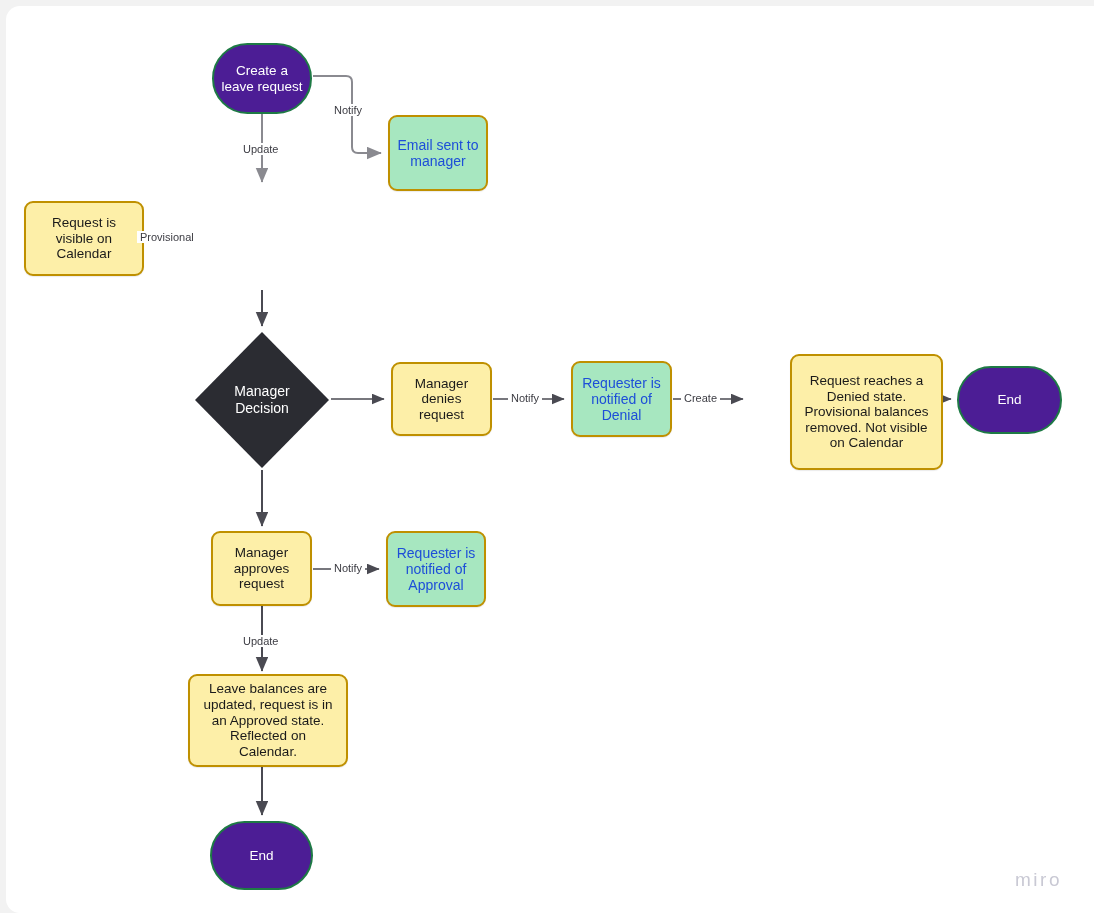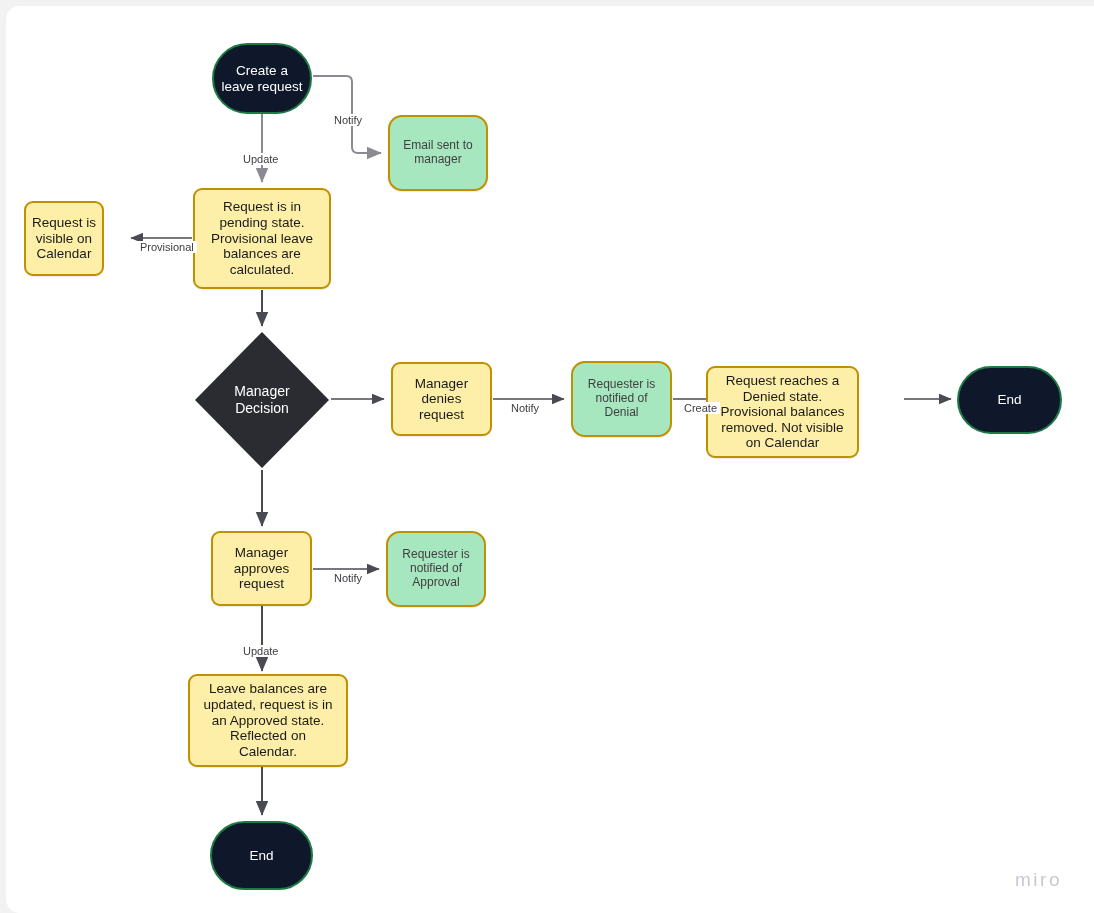--- a/index.html
+++ b/index.html
@@ -53,27 +53,27 @@
     background: #fdeFA8;
     border: 2px solid #bf9000;
     border-radius: 9px;
     color: #1a1a1a;
     font-size: 13.5px;
     box-shadow: 0 1px 1px rgba(0,0,0,0.08);
   }
   .node-green {
     background: #a7e7c0;
     border: 2px solid #bf9000;
-    border-radius: 14px;
-    color: #404040;
-    font-size: 12px;
+    border-radius: 9px;
+    color: #1d4ed8;
+    font-size: 14px;
     box-shadow: 0 1px 1px rgba(0,0,0,0.08);
   }
   .node-purple {
-    background: #0f172a;
+    background: #4c1d95;
     border: 2px solid #1e7a45;
     border-radius: 50px;
     color: #ffffff;
     font-size: 13.5px;
   }
   .node-decision {
     background: transparent;
     border: none;
     color: #ffffff;
     font-size: 14px;
@@ -96,21 +96,20 @@
 
   .edge-label {
     position: absolute;
     font-family: "Liberation Sans", sans-serif;
     font-size: 11px;
     color: #3c3c43;
     background: #ffffff;
     padding: 0 3px;
     white-space: nowrap;
     line-height: 1.1;
-    margin-top: 10px;
   }
 
   #miro-watermark {
     position: absolute;
     right: 32px;
     bottom: 22px;
     font-size: 19px;
     letter-spacing: 2.5px;
     color: #c9c9d4;
     font-family: "Liberation Sans", sans-serif;
@@ -161,29 +160,22 @@
   <div class="node node-purple" style="left:212px; top:43px; width:100px; height:71px;">
     <span style="white-space:pre-line">Create a
 leave request</span>
   </div>
 
   <div class="node node-green" style="left:388px; top:115px; width:100px; height:76px;">
     <span style="white-space:pre-line">Email sent to
 manager</span>
   </div>
 
-  <div class="node node-yellow" style="left:193px; top:188px; width:138px; height:101px;">
-    <span style="white-space:pre-line">Request is in
-pending state.
-Provisional leave
-balances are
-calculated.</span>
-  </div>
-
-  <div class="node node-yellow" style="left:24px; top:201px; width:80px; height:75px;">
+
+  <div class="node node-yellow" style="left:24px; top:201px; width:120px; height:75px;">
     <span style="white-space:pre-line">Request is
 visible on
 Calendar</span>
   </div>
 
   <div class="node node-decision" style="left:195px; top:332px; width:134px; height:136px;">
     <span class="diamond-shape"></span>
     <span class="diamond-label" style="white-space:pre-line">Manager
 Decision</span>
   </div>
@@ -193,21 +185,21 @@
 denies
 request</span>
   </div>
 
   <div class="node node-green" style="left:571px; top:361px; width:101px; height:76px;">
     <span style="white-space:pre-line">Requester is
 notified of
 Denial</span>
   </div>
 
-  <div class="node node-yellow" style="left:706px; top:354px; width:153px; height:92px;margin-top:12px;">
+  <div class="node node-yellow" style="left:790px; top:354px; width:153px; height:116px;">
     <span style="white-space:pre-line">Request reaches a
 Denied state.
 Provisional balances
 removed. Not visible
 on Calendar</span>
   </div>
 
   <div class="node node-purple" style="left:957px; top:366px; width:105px; height:68px;">
     <span style="white-space:pre-line">End</span>
   </div>

